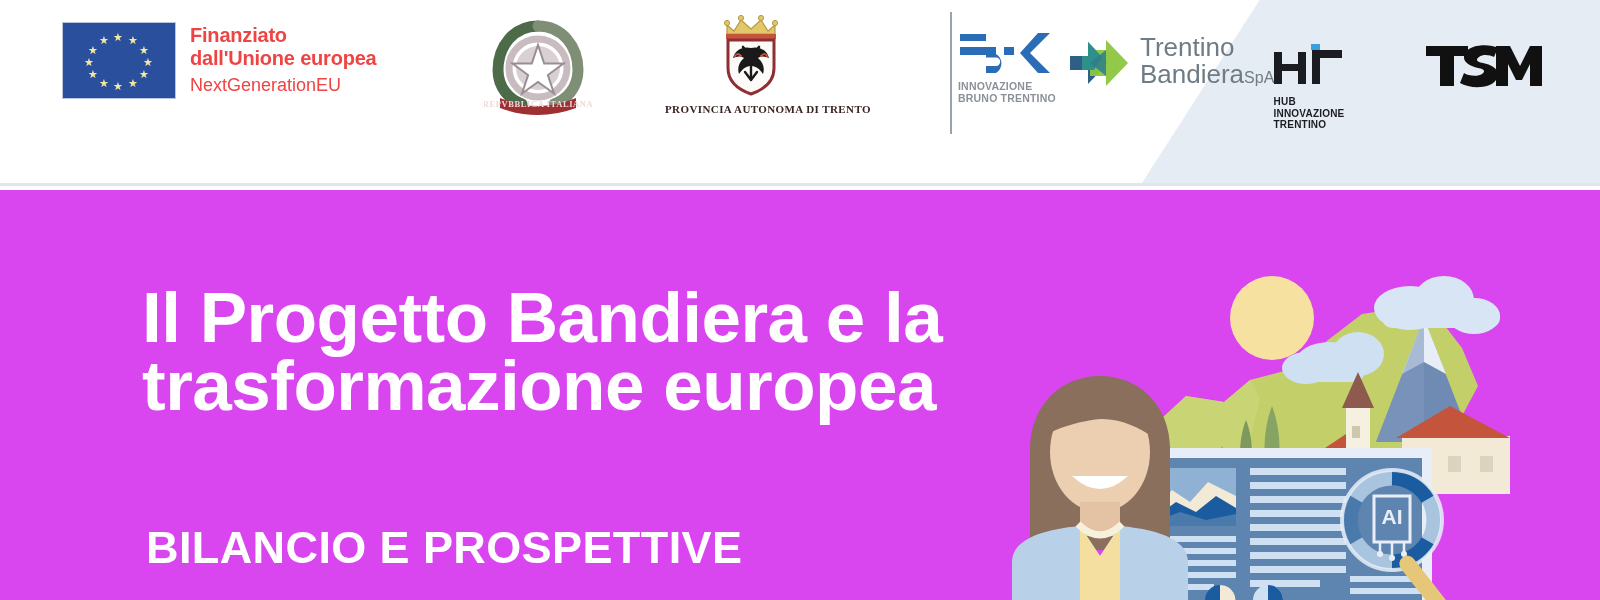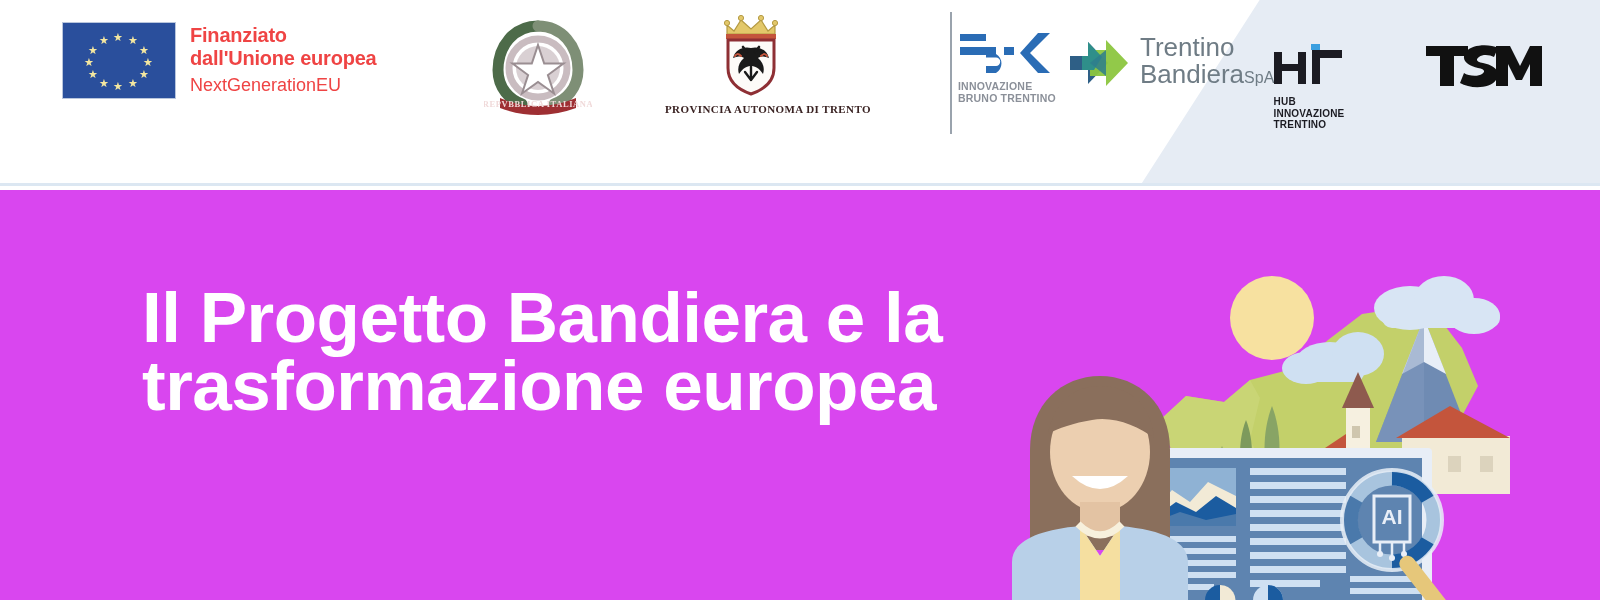--- a/index.html
+++ b/index.html
@@ -332,20 +332,21 @@
     <div class="header-rule"></div>
   </div>
 
   <div class="hero">
 
     <h1 class="hero-title">
       <span class="tline">Il Progetto Bandiera e la</span>
       <span class="tline">trasformazione europea</span>
     </h1>
 
+    <div class="hero-subtitle">BILANCIO E PROSPETTIVE</div>
 
     <div class="illustration">
       <svg width="590" height="414" viewBox="0 0 590 414">
 
         <circle cx="262" cy="128" r="42" fill="#f7e1a0"></circle>
 
         <path d="M150 230 L176 206 L214 212 L240 190 L286 178 L318 150 L352 124 L392 118 L432 132 L452 158
                  L468 196 L452 226 L470 250 L450 282 L408 300 L392 330 L356 338 L330 318 L300 326
                  L268 310 L232 312 L196 292 L166 272 Z" fill="#c3d06a"></path>
         <path d="M330 318 L300 326 L268 310 L232 312 L196 292 L166 272 L150 230 L176 206 L214 212 L240 190 L250 208

